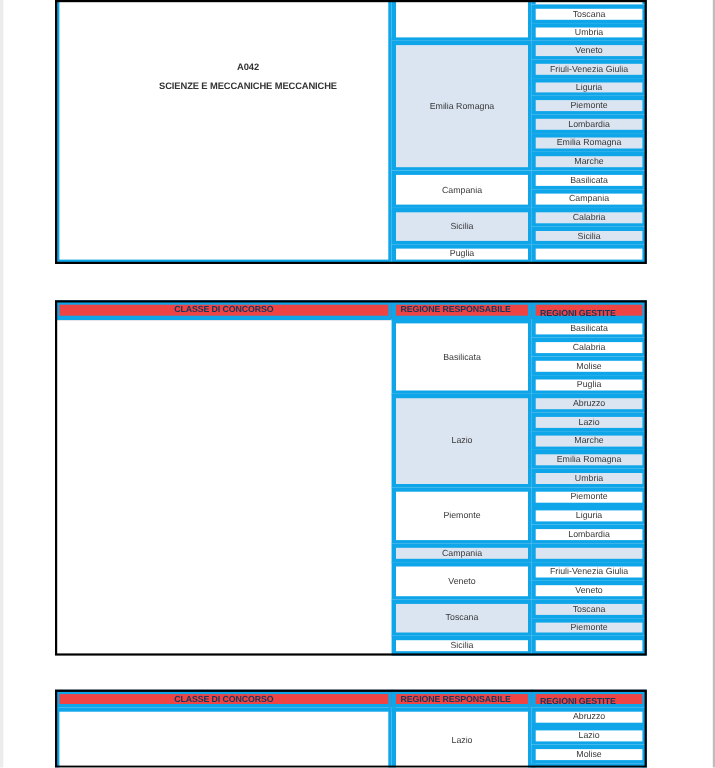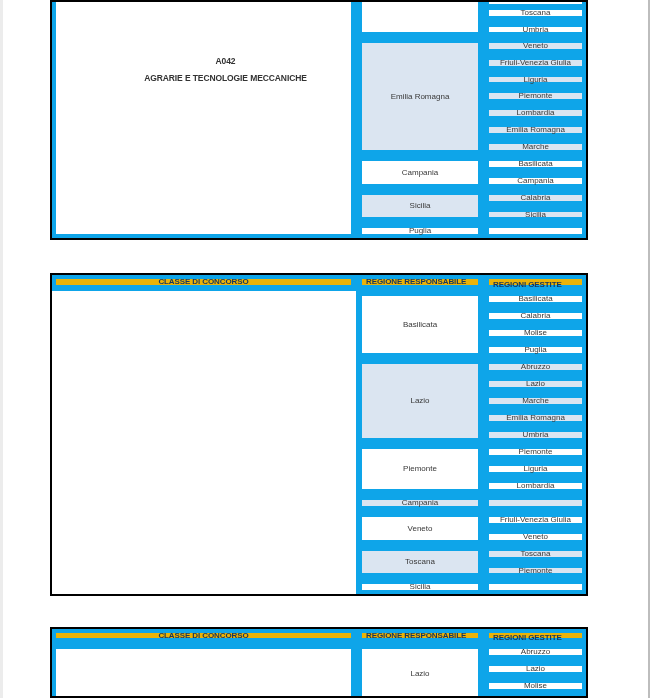--- a/index.html
+++ b/index.html
@@ -1,47 +1,47 @@
 <!DOCTYPE html>
 <html><head>
 <meta charset="utf-8">
 <style>
   html,body{margin:0;padding:0;background:#fff;}
   .page{position:relative;width:650px;height:698px;background:#fff;overflow:hidden;
         font-family:"Liberation Sans","DejaVu Sans",sans-serif;}
   .edge-l{position:absolute;left:0;top:0;width:3px;height:698px;background:#ececec;}
   .edge-r{position:absolute;right:0;top:0;width:2px;height:698px;background:#bdbdbd;}
-  .cell{position:absolute;box-sizing:border-box;border:6px solid #0ea5e9;background:#fff;
+  .cell{position:absolute;box-sizing:border-box;border:4px solid #0ea5e9;background:#fff;
         display:flex;align-items:center;justify-content:center;
         font-size:8px;line-height:1;color:#383838;white-space:nowrap;}
   .blue{background:#dbe5f1;}
   .c1{left:50px;width:307px;}
   .c2{left:356px;width:128px;}
   .c3{left:483px;width:105px;}
-  .hdr{background:#eab308;color:#17365d;font-weight:bold;font-size:8px;letter-spacing:-0.1px;}
+  .hdr{background:#ef4444;color:#17365d;font-weight:bold;font-size:8px;letter-spacing:-0.1px;}
   .hdr.left{justify-content:flex-start;padding-left:4px;}
   .hdr.drop{padding-top:5px;}
   .classe{flex-direction:column;justify-content:flex-start;font-weight:bold;font-size:8.5px;
           color:#333;letter-spacing:-0.1px;}
   .classe .code{margin-bottom:8px;}
   .nt{border-top:none;}
   .nb{border-bottom:none;}
   .frame{position:absolute;box-sizing:border-box;left:50px;width:538px;
          border:2px solid #000;pointer-events:none;background:transparent;}
 </style>
 </head>
 <body>
 
 <div class="page">
   <div class="edge-l"></div>
   <div class="edge-r"></div>
 
   <div class="cell c1 classe nt" style="top:0;height:240px;padding-top:57px;padding-left:44px;">
     <span class="code">A042</span>
-    <span>AGRARIE E TECNOLOGIE MECCANICHE</span>
+    <span>SCIENZE E MECCANICHE MECCANICHE</span>
   </div>
 
   <div class="cell c2 nt" style="top:0;height:38px;"></div>
   <div class="cell c2 blue" style="top:37px;height:119px;">Emilia Romagna</div>
   <div class="cell c2" style="top:155px;height:35px;">Campania</div>
   <div class="cell c2 blue" style="top:189px;height:34px;">Sicilia</div>
   <div class="cell c2" style="top:222px;height:18px;">Puglia</div>
 
   <div class="cell c3 nt nb" style="top:0;height:5px;"></div>
   <div class="cell c3" style="top:4px;height:18px;">Toscana</div>

